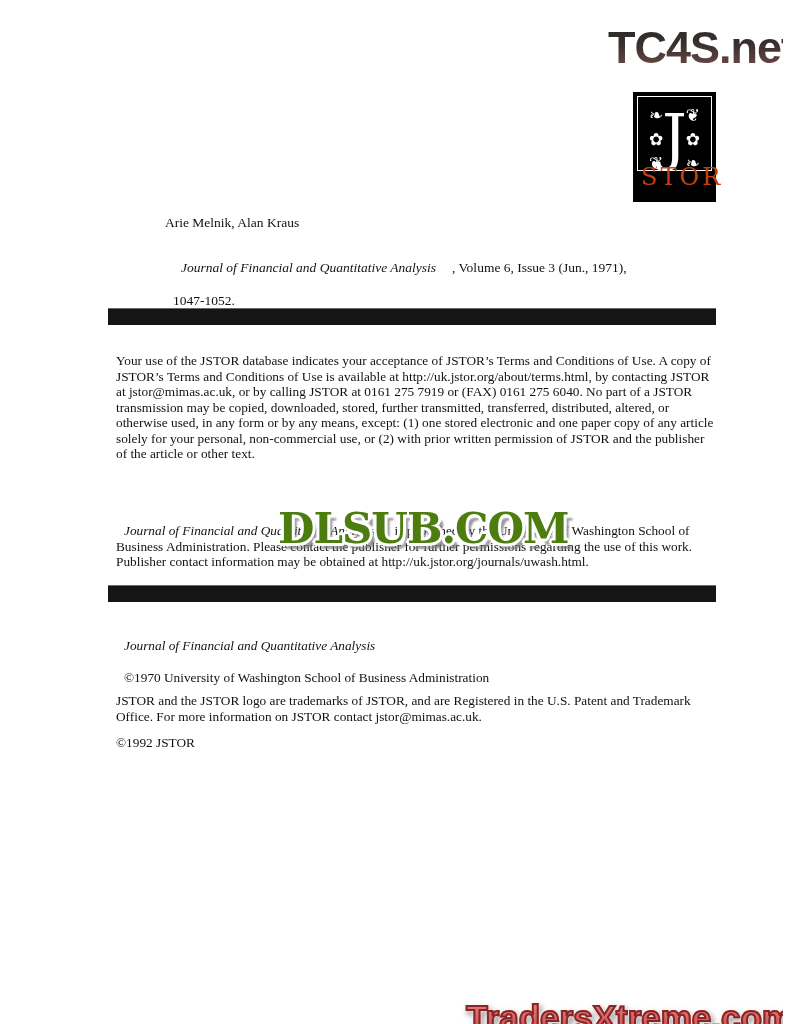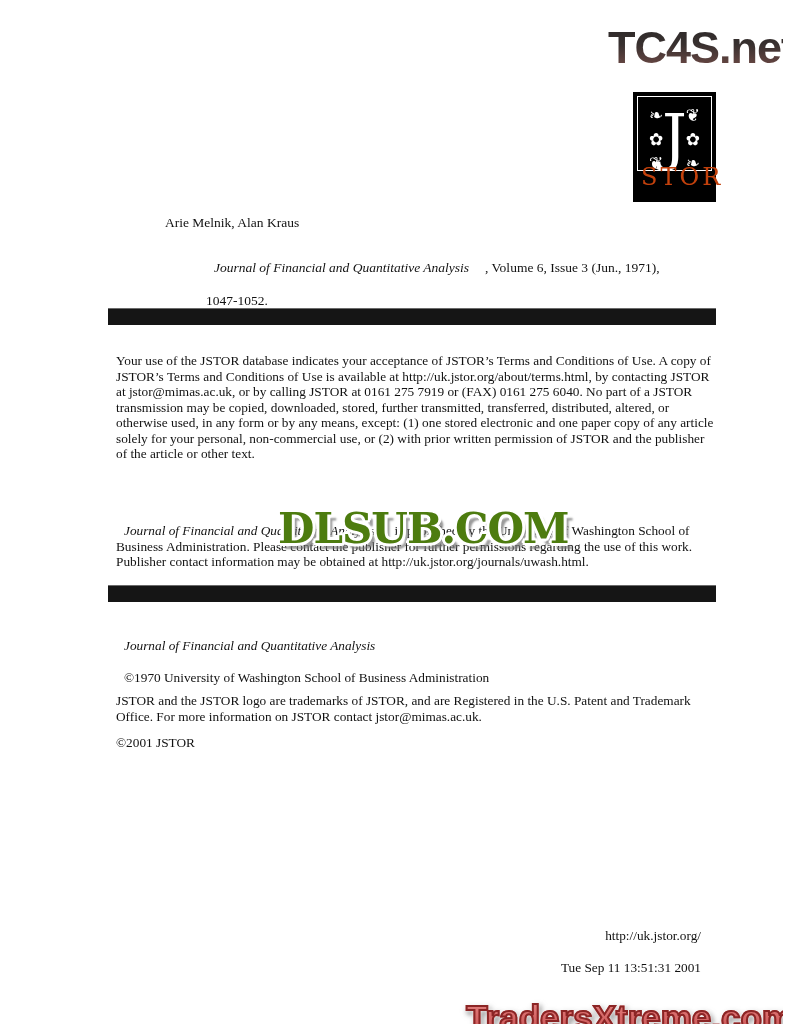--- a/index.html
+++ b/index.html
@@ -113,21 +113,21 @@
   }
 
   
   .abs { position: absolute; }
   .title {
     left: 92px; top: 153px;
     font-size: 14px;
     font-weight: bold;
   }
   .authors { left: 141px; top: 191px; font-size: 13.5px; }
-  .citation { left: 141px; top: 227px; font-size: 13.5px; line-height: 17px; width: 540px; margin-left: 33px; }
+  .citation { left: 141px; top: 227px; font-size: 13.5px; line-height: 17px; width: 540px; }
   .it { font-style: italic; }
   .rule {
     left: 92px;
     width: 608px;
     height: 3px;
     background: #151515;
     border-top: 1px solid #6a6a6a;
   }
   .rule1 { top: 292px; }
   .rule2 { top: 569px; }
@@ -185,22 +185,18 @@
   <div class="wm-dlsub">DLSUB.COM</div>
 
   <div class="abs rule rule2"></div>
 
   <div class="abs colophon">
     <div class="it">Journal of Financial and Quantitative Analysis</div>
     <div>©1970 University of Washington School of Business Administration</div>
   </div>
 
   <div class="abs para trademark">JSTOR and the JSTOR logo are trademarks of JSTOR, and are Registered in the U.S. Patent and Trademark Office. For more information on JSTOR contact jstor@mimas.ac.uk.</div>
-  <div class="abs jstor-copy">©2001 JSTOR</div>
-
-  <div class="abs footer">
-    <div>http://uk.jstor.org/</div>
-    <div>Tue Sep 11 13:51:31 2001</div>
-  </div>
+  <div class="abs jstor-copy">©1992 JSTOR</div>
+
 
   <div class="wm-traders">TradersXtreme.com</div>
 
 </div>
 
 </body></html>

